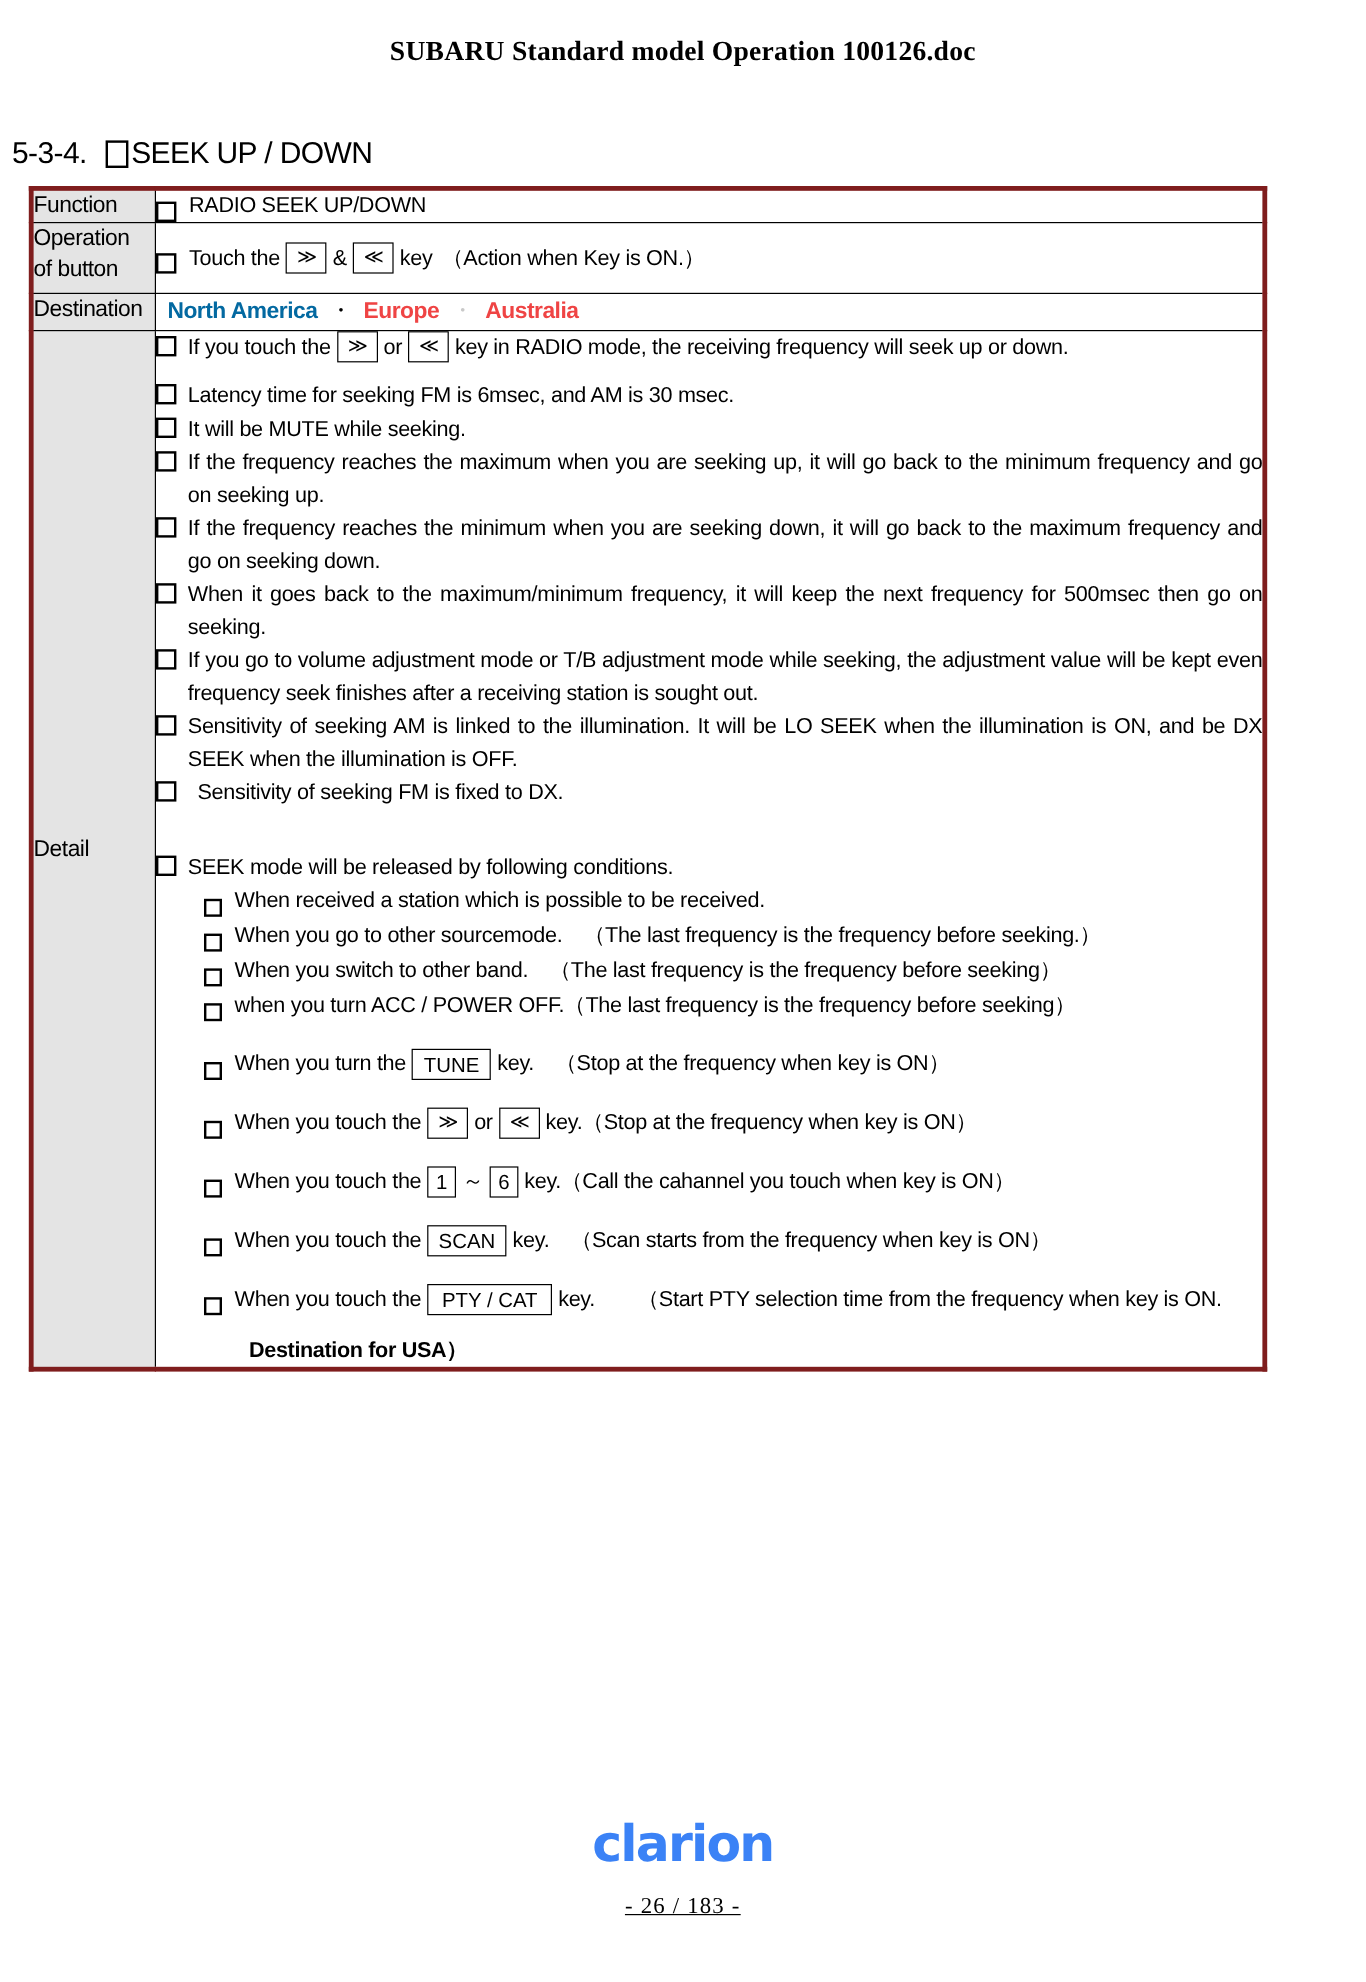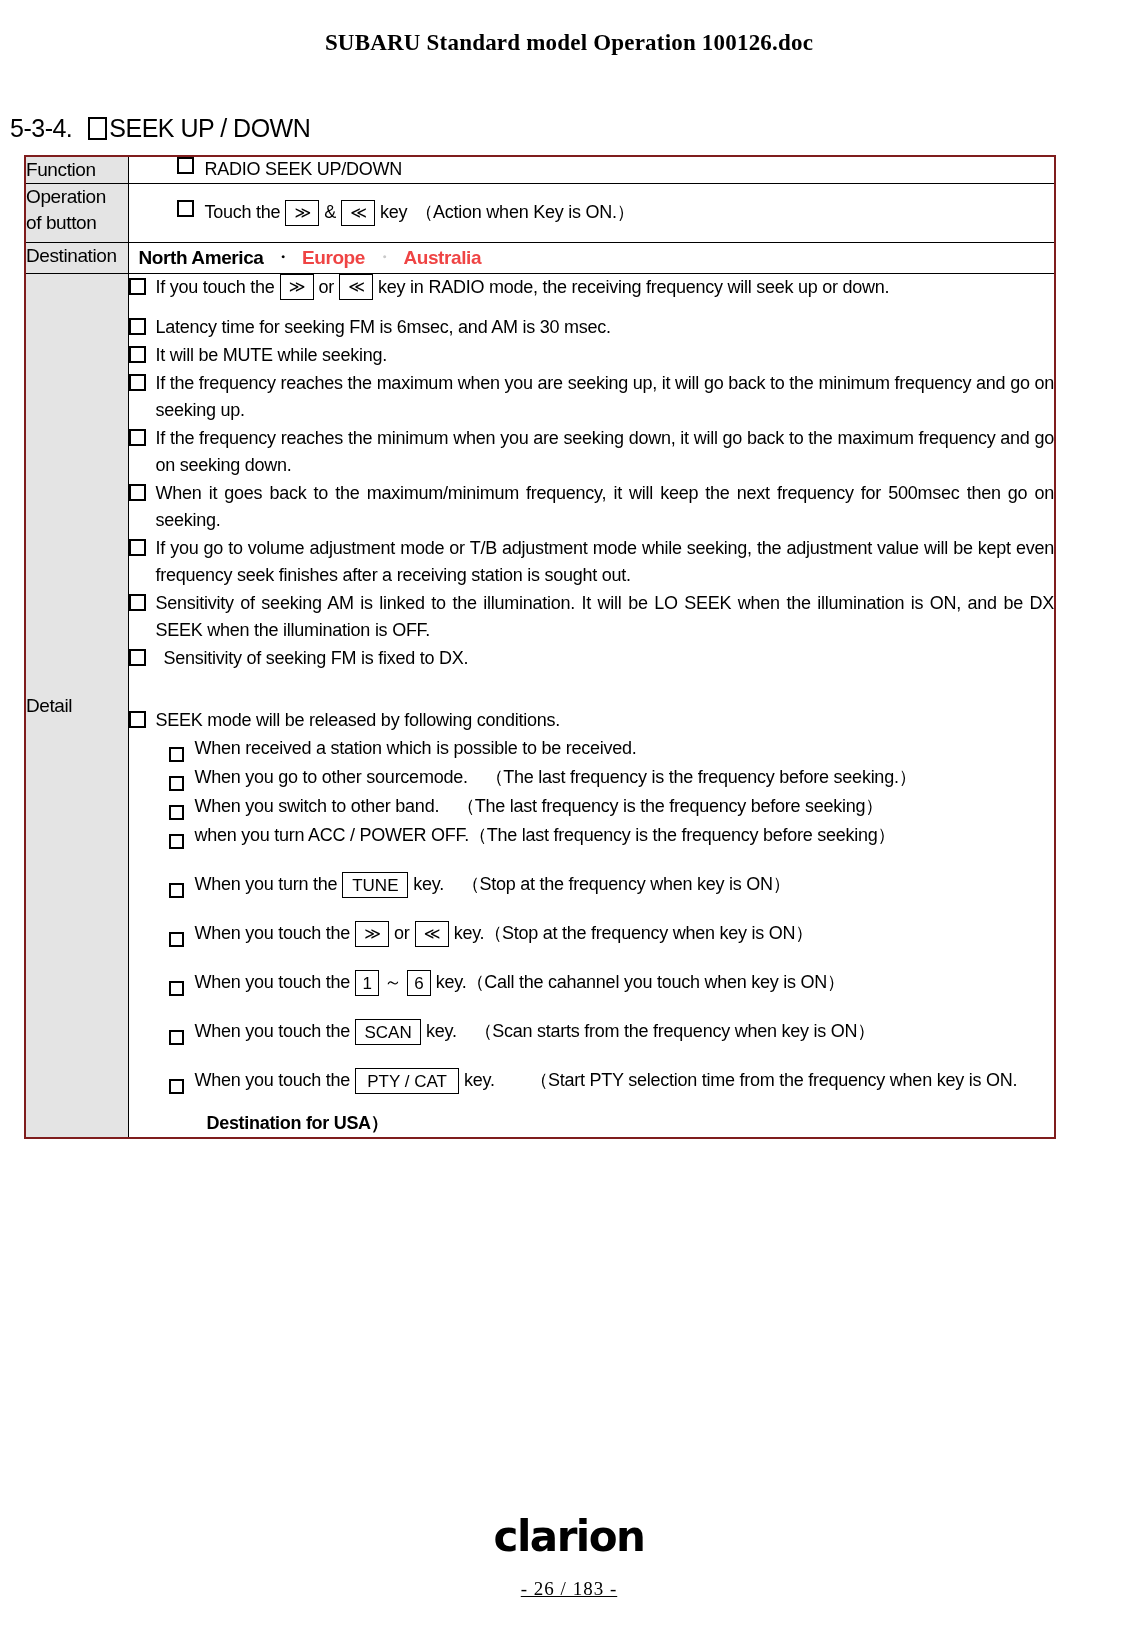--- a/index.html
+++ b/index.html
@@ -56,21 +56,21 @@
   .cb-title { width: 19px; height: 23px; border-width: 2px; margin-right: 2px; }
   .cb-lvl1 { width: 17px; height: 17px; border-width: 2px; }
   .cb-lvl2 { width: 15px; height: 15px; border-width: 2px; }
 
   
   table.spec {
     border-collapse: collapse;
     margin-left: 24px;
     width: 1032px;
     table-layout: fixed;
-    border: 2px solid #7f1d1d;
+    border: 4px solid #7f1d1d;
   }
   table.spec td {
     border: 1px solid #000;
     vertical-align: top;
     padding: 0;
   }
   td.label {
     width: 103px;
     background: #e4e4e4;
     font-size: 19px;
@@ -87,23 +87,22 @@
     padding: 7px 8px 7px 10px;
     font-size: 18px;
     line-height: 1.42;
     letter-spacing: -0.25px;
   }
   tr.row-function td { border-bottom: 1px solid #000; }
   tr.row-operation td.body { padding-top: 16px; padding-bottom: 16px; }
 
   .row-line {
     display: flex;
-    align-items: flex-start;
+    align-items: flex-end;
     white-space: nowrap;
-    margin-left: 48px;
   }
   .row-line .cb { margin-right: 11px; }
 
   
   .keybox {
     display: inline-flex;
     align-items: center;
     justify-content: center;
     box-sizing: border-box;
     border: 1px solid #000;
@@ -124,21 +123,21 @@
   .keybox.chev { font-size: 16px; letter-spacing: -1px; }
 
   
   .dest {
     font-size: 19px;
     font-weight: bold;
     letter-spacing: -0.4px;
     padding: 4px 0 4px 10px;
     white-space: nowrap;
   }
-  .dest .active { color: #000000; }
+  .dest .active { color: #0369a1; }
   .dest .inactive { color: #ef4444; font-weight: bold; }
   .dest .sep { color: #000; margin: 0 7px; font-size: 15px; vertical-align: 2px;}
   .dest .sep.dim { color: #c9c9c9; }
 
   
   td.detail-body {
     padding: 14px 10px 12px 10px;
     font-size: 18px;
     letter-spacing: -0.25px;
     line-height: 1.5;
@@ -178,21 +177,21 @@
     right: 0;
     bottom: 52px;
     text-align: center;
   }
   .logo {
     font-family: "DejaVu Sans", sans-serif;
     font-weight: bold;
     font-size: 42px;
     letter-spacing: -1.5px;
     line-height: 1;
-    color: #000000;
+    color: #3b82f6;
   }
   .pagenum {
     font-family: "Liberation Serif", serif;
     font-size: 19px;
     letter-spacing: 1px;
     margin-top: 20px;
     text-decoration: underline;
   }
 </style>
 </head>

